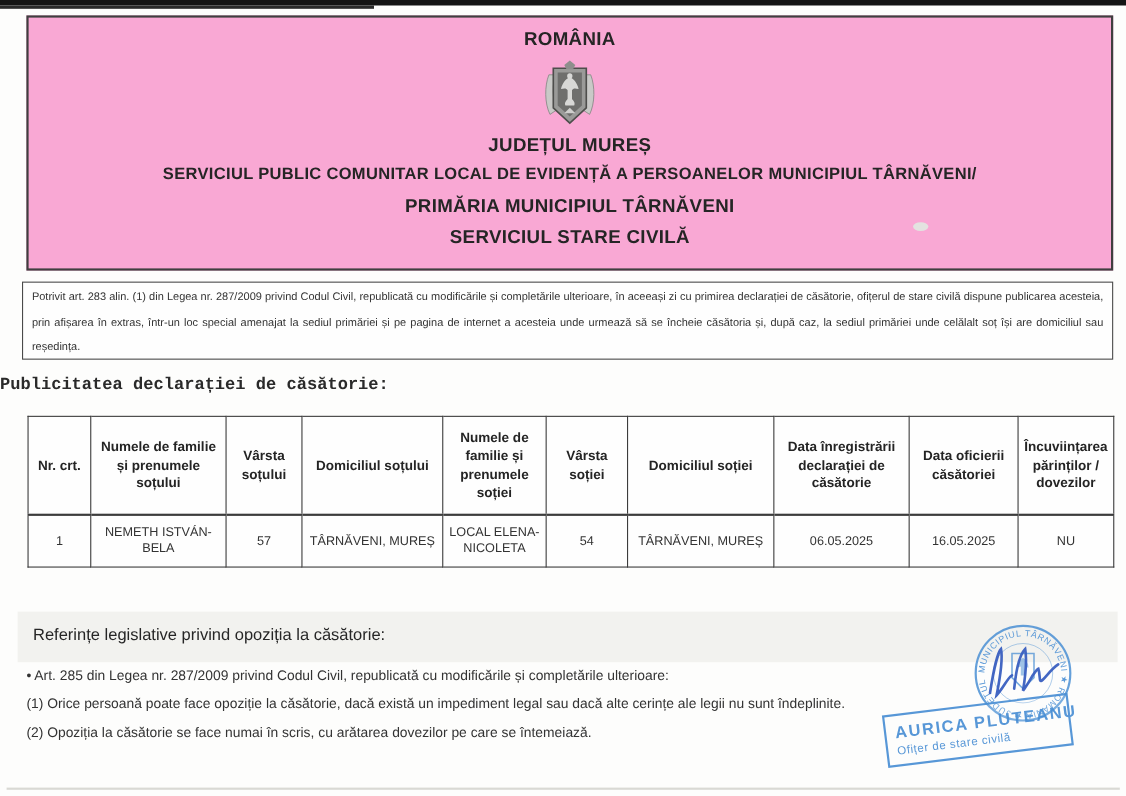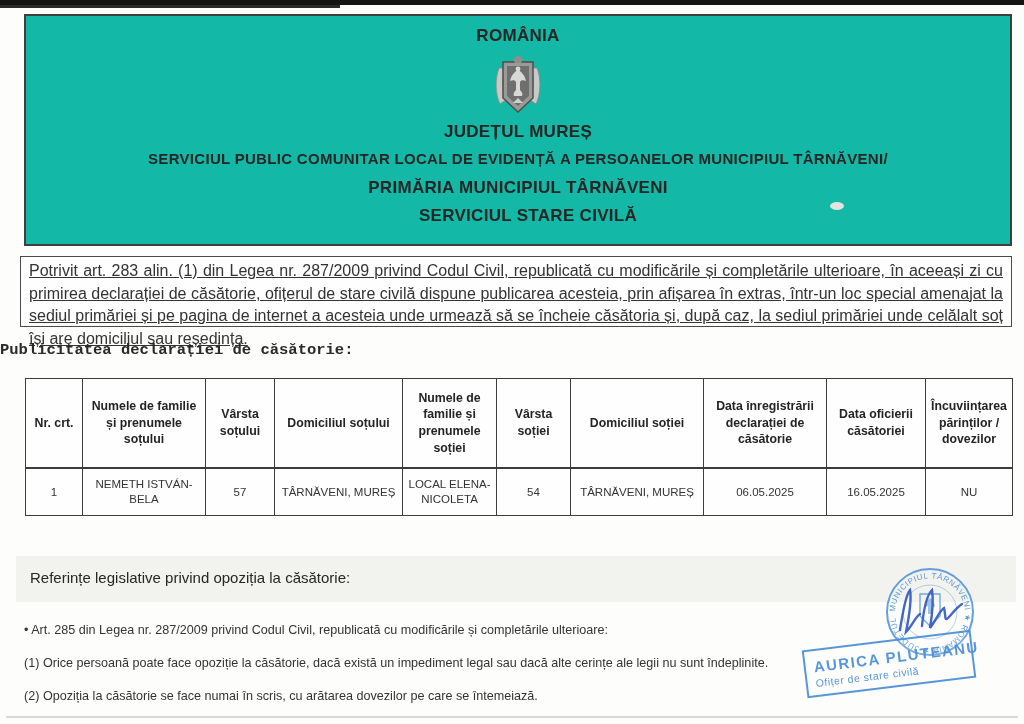--- a/index.html
+++ b/index.html
@@ -8,38 +8,38 @@
     background:#fdfdfc;
     font-family:"Liberation Sans", sans-serif;
     color:#2b2b2b;
   }
   .scan-bar{position:absolute;left:0;top:0;width:1024px;height:5px;background:#141414;}
   .scan-bar2{position:absolute;left:0;top:5px;width:340px;height:3px;background:#2a2a2a;}
 
   
   .header-box{
     position:absolute;left:24px;top:14px;width:984px;height:228px;
-    border:2px solid #3f3f3f;background:#14b8a6;
+    border:2px solid #3f3f3f;background:#f9a8d4;
   }
   .hline{position:absolute;left:0;width:100%;text-align:center;font-weight:bold;
          font-size:17px;letter-spacing:.3px;color:#252525;white-space:nowrap;}
   .h-country{top:10px;}
   .coa{position:absolute;left:50%;top:38px;transform:translateX(-50%);}
   .h-county{top:106px;}
   .h-org1{top:134px;font-size:15px;}
   .h-org2{top:162px;}
-  .h-org3{top:190px;margin-left:10px;}
+  .h-org3{top:190px;}
 
   
   .legal-box{
     position:absolute;left:20px;top:256px;width:992px;height:71px;
     border:1.5px solid #4a4a4a;background:#fefefe;box-sizing:border-box;
     padding:3px 8px 0 8px;
   }
-  .legal-box p{margin:0;font-size:16px;line-height:22.5px;color:#333;text-align:justify;text-decoration:underline;}
+  .legal-box p{margin:0;font-size:10px;line-height:22.5px;color:#333;text-align:justify;}
 
   .section-title{
     position:absolute;left:0;top:341px;width:100%;text-align:left;
     font-weight:bold;font-size:15.5px;color:#2a2a2a;font-family:Liberation Mono, monospace;
   }
 
   
   table.decl{
     position:absolute;left:25px;top:378px;width:987px;
     border-collapse:collapse;table-layout:fixed;background:#fefefe;
@@ -49,21 +49,21 @@
     padding:2px 5px;overflow:hidden;
   }
   table.decl th{font-size:12.3px;font-weight:bold;line-height:1.35;color:#242424;height:84px;}
   table.decl td{font-size:11.5px;line-height:1.3;color:#333;height:42px;}
   table.decl tr.head th{border-bottom-width:2px;}
 
   
   .ref-band{position:absolute;left:16px;top:556px;width:1000px;height:46px;background:#f2f2ef;}
   .ref-title{position:absolute;left:30px;top:569px;font-weight:normal;font-size:15px;color:#262626;}
   .ref-items{position:absolute;left:24px;top:606px;width:830px;}
-  .ref-items p{margin:16px 0 9px 0;font-size:12.6px;line-height:17px;color:#333;}
+  .ref-items p{margin:0 0 9px 0;font-size:12.6px;line-height:17px;color:#333;}
 
   
   .round-stamp{position:absolute;left:882px;top:564px;width:96px;height:96px;}
   .rect-stamp{
     position:absolute;left:804px;top:640px;width:170px;height:48px;
     border:2.5px solid #4a8fd4;transform:rotate(-7deg);
     display:flex;flex-direction:column;justify-content:center;
     padding:2px 8px;box-sizing:border-box;opacity:.92;background:rgba(255,255,255,.15);
   }
   .rect-stamp .name{font-size:15px;font-weight:bold;color:#4a8fd4;letter-spacing:1.5px;white-space:nowrap;}

